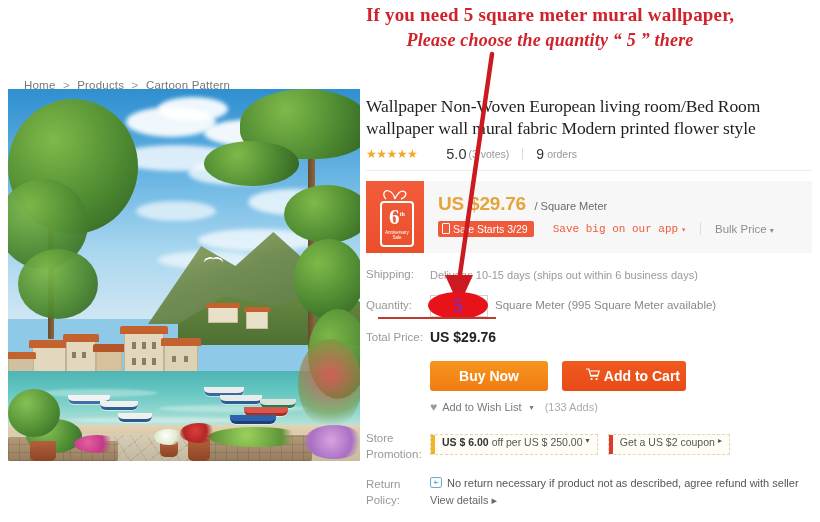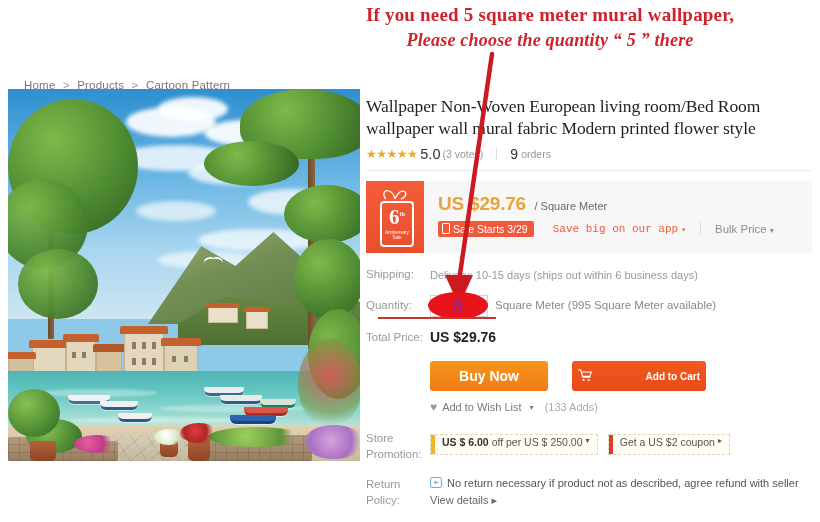--- a/index.html
+++ b/index.html
@@ -199,21 +199,21 @@
     letter-spacing: -0.1px;
   }
   #rating-row {
     display: flex; align-items: center;
     gap: 0px;
     padding-bottom: 8px;
     border-bottom: 1px solid #ececec;
     font-size: 11px; color: #888;
   }
   #stars { color: #f0a825; font-size: 12px; letter-spacing: -0.5px; margin-right: 3px; }
-  #rating-value { font-size: 14.5px; color: #333; font-weight: normal; }
+  #rating-value { font-size: 14.5px; color: #333; font-weight: normal; margin-left: 26px; }
   #votes { margin-left: 2px; font-size: 10.5px; color: #999; }
   .vdiv { width:1px; height:12px; background:#ddd; margin: 0 13px; }
   #orders-count { font-size: 14px; color: #333; }
   #orders-label { font-size: 10.5px; color: #999; margin-left: 3px; }
 
   
   #price-box {
     margin-top: 10px;
     background: #f7f7f7;
     height: 72px;
@@ -317,38 +317,38 @@
     padding: 0 4px;
     box-sizing: border-box;
     vertical-align: middle;
     color: #333;
     font-family: "Liberation Sans", sans-serif;
   }
   #qty-suffix { color:#888; font-size: 11.5px; margin-left: 7px; }
   #total-value { font-size: 14px; font-weight: bold; color: #222; }
 
   #buttons-row {
-    display: flex; gap: 24px;
+    display: flex; gap: 14px;
     margin-top: 14px; margin-left: 64px;
   }
   #buy-now {
     width: 118px; height: 30px;
     background: linear-gradient(#f7941e,#f07c12);
     color: #fff; border: none; border-radius: 3px;
     font-size: 14px; font-weight: bold;
     cursor: pointer;
     font-family: "Liberation Sans", sans-serif;
   }
   #add-cart {
-    width: 134px; height: 30px;
+    width: 124px; height: 30px;
     background: linear-gradient(#f0591f,#e84a17);
     color: #fff; border: none; border-radius: 3px;
-    font-size: 10px; font-weight: bold;
+    font-size: 14px; font-weight: bold;
     cursor: pointer;
-    display: flex; align-items: center; justify-content: space-between; gap: 4px;
+    display: flex; align-items: center; justify-content: flex-end; gap: 4px;
     font-family: "Liberation Sans", sans-serif;
   }
   #wishlist-row {
     display: flex; align-items: center; gap: 5px;
     margin-top: 9px; margin-left: 64px;
     font-size: 11px; color: #7a7a7a;
   }
   #heart-icon { color: #9a9a9a; font-size: 12px; }
   #wish-count { color:#aaa; margin-left: 6px; }
 

